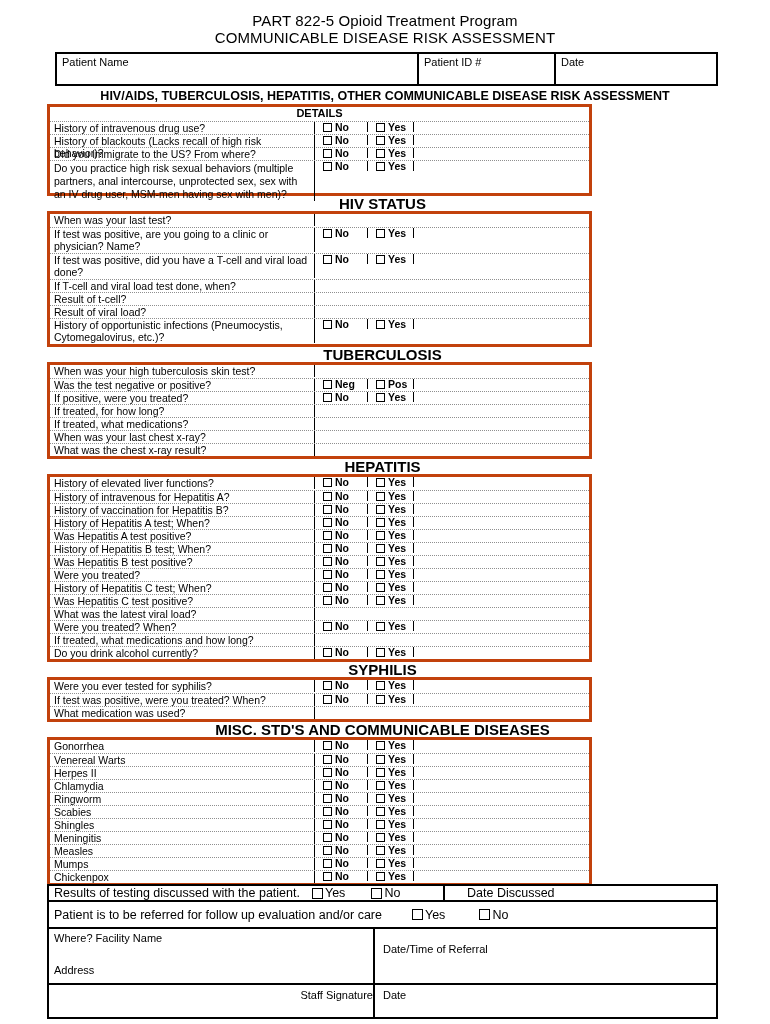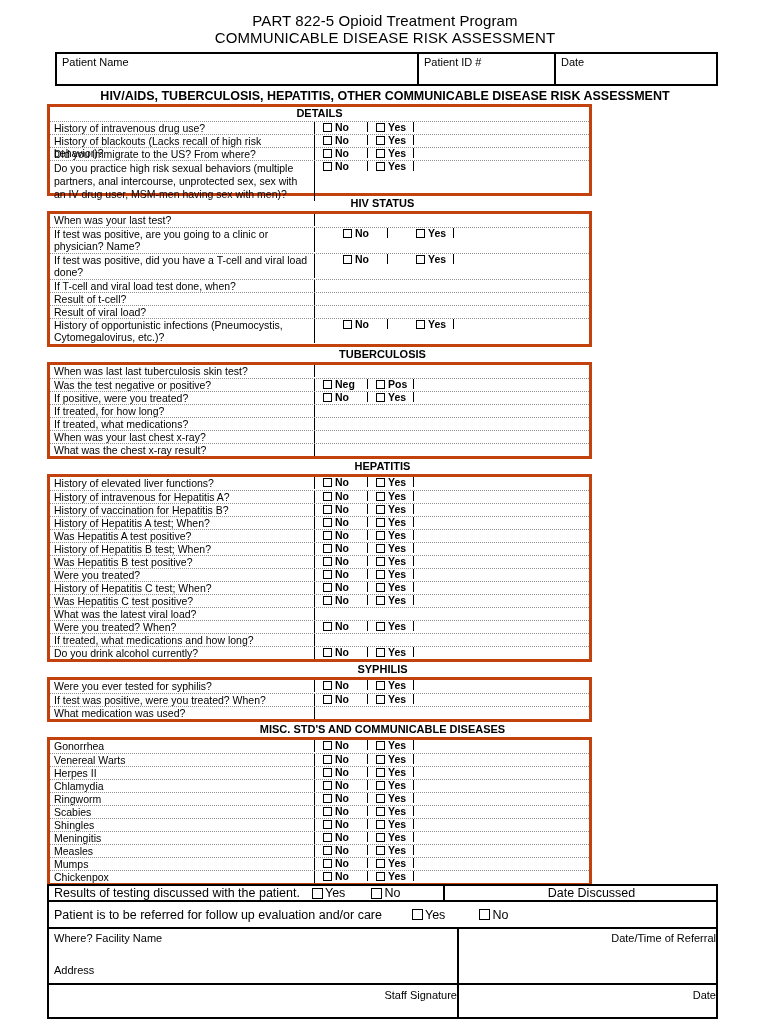--- a/index.html
+++ b/index.html
@@ -15,27 +15,27 @@
   .patient-table {
     width: 663px; margin: 6px 0 0 55px; height: 34px;
     border: 2px solid #000; display: flex; font-size: 11px;
   }
   .p-cell { padding: 2px 0 0 5px; border-right: 2px solid #000; }
   .p-cell:last-child { border-right: none; }
   .pc-name { width: 362px; } .pc-id { width: 137px; } .pc-date { flex: 1; }
 
   .subheader { text-align: center; font-weight: bold; font-size: 12.5px; margin-top: 3px; height: 15px; line-height: 14px; }
 
-  .section-header { width: 671px; margin-left: 47px; text-align: center; font-weight: bold; font-size: 11px; height: 15px; line-height: 15px; }
+  .section-header { width: 671px; margin-left: 47px; text-align: center; font-weight: bold; font-size: 15px; height: 15px; line-height: 15px; }
   .form-table { width: 545px; margin-left: 47px; border: 3px solid #c2410c; background: #fff; }
   .table-header { text-align: center; font-weight: bold; font-size: 11px; height: 14px; line-height: 13px; }
 
   .q-row { display: flex; align-items: flex-start; }
   .table-header + .q-row, .q-row + .q-row { border-top: 1px dotted #8f8f8f; }
-  .lines1 { height: 13px; } .lines2 { height: 26px; gap: 20px; } .lines3 { height: 33px; }
+  .lines1 { height: 13px; } .lines2 { height: 26px; } .lines3 { height: 33px; }
   .q-cell {
     width: 265px; border-right: 1px solid #000;
     font-size: 10.5px; line-height: 12px; padding: 0 3px 0 4px; overflow: hidden;
   }
   .lines2 .q-cell { line-height: 11.6px; padding-top: 1px; }
   .lines3 .q-cell { line-height: 13px; padding-top: 1px; }
   .cb-cell { display: flex; align-items: center; border-right: 1px solid #000; padding-left: 8px; }
   .no-col { width: 53px; } .yes-col { width: 46px; }
   .cb {
     width: 9px; height: 9px; border: 1.5px solid #000; background: #fff;
@@ -44,31 +44,31 @@
   .cb-label { font-size: 10.5px; font-weight: bold; line-height: 10px; }
   .answer { flex: 1; }
 
   .band {
     width: 671px; margin-left: 47px; margin-top: -2px; border: 2px solid #000;
     display: flex; align-items: center; font-size: 12.5px; background: #fff;
   }
   .band-results { height: 18px; }
   .band-referral { height: 29px; padding-left: 5px; }
   .results-left { display: flex; align-items: center; width: 396px; height: 100%; border-right: 2px solid #000; padding-left: 5px; }
-  .results-right { flex: 1; padding-left: 22px; height: 100%; display: flex; align-items: center; justify-content: center; }
+  .results-right { flex: 1; padding-left: 22px; height: 100%; display: flex; align-items: center; }
   .cb-md { width: 11px; height: 11px; border: 1.5px solid #000; background: #fff; display: inline-block; margin-right: 2px; flex: none; }
   .band .plain-label { font-weight: normal; font-size: 12.5px; }
   .ml12 { margin-left: 12px; } .ml26 { margin-left: 26px; } .ml30 { margin-left: 30px; } .ml34 { margin-left: 34px; }
   .band-pair { display: flex; align-items: center; }
 
   .block { width: 671px; margin-left: 47px; margin-top: -2px; border: 2px solid #000; background: #fff; }
   .block-rowA { display: flex; height: 54px; }
   .block-rowB { display: flex; height: 34px; border-top: 2px solid #000; }
-  .block-left { width: 410px; border-right: 2px solid #000; font-size: 11px; }
-  .block-right { flex: 1; font-size: 11px; padding: 3px 0 0 8px; text-align: right; }
+  .block-left { width: 326px; border-right: 2px solid #000; font-size: 11px; }
+  .block-right { flex: 1; font-size: 11px; padding: 14px 0 0 8px; }
   .rowA-left { display: flex; flex-direction: column; justify-content: space-between; padding: 3px 0 7px 5px; }
   .rowB-left { padding: 4px 0 0 5px; text-align: right; }
   .block-rowB .block-right { padding-top: 4px; }
 
   .form-number { position: absolute; left: 44px; top: 1036px; font-size: 11px; }
 </style>
 </head>
 <body>
 
 <div class="titles">
@@ -193,21 +193,21 @@
         <div class="cb-cell yes-col">
           <span class="cb"></span>
           <span class="cb-label">Yes</span>
         </div>
         <div class="answer"></div>
       </div>
     </div>
     <div class="section-header">TUBERCULOSIS</div>
     <div class="form-table">
       <div class="q-row lines1">
-        <div class="q-cell">When was last last tuberculosis skin test?</div>
+        <div class="q-cell">When was your high tuberculosis skin test?</div>
         <div class="answer"></div>
       </div>
       <div class="q-row lines1">
         <div class="q-cell">Was the test negative or positive?</div>
         <div class="cb-cell no-col">
           <span class="cb"></span>
           <span class="cb-label">Neg</span>
         </div>
         <div class="cb-cell yes-col">
           <span class="cb"></span>

